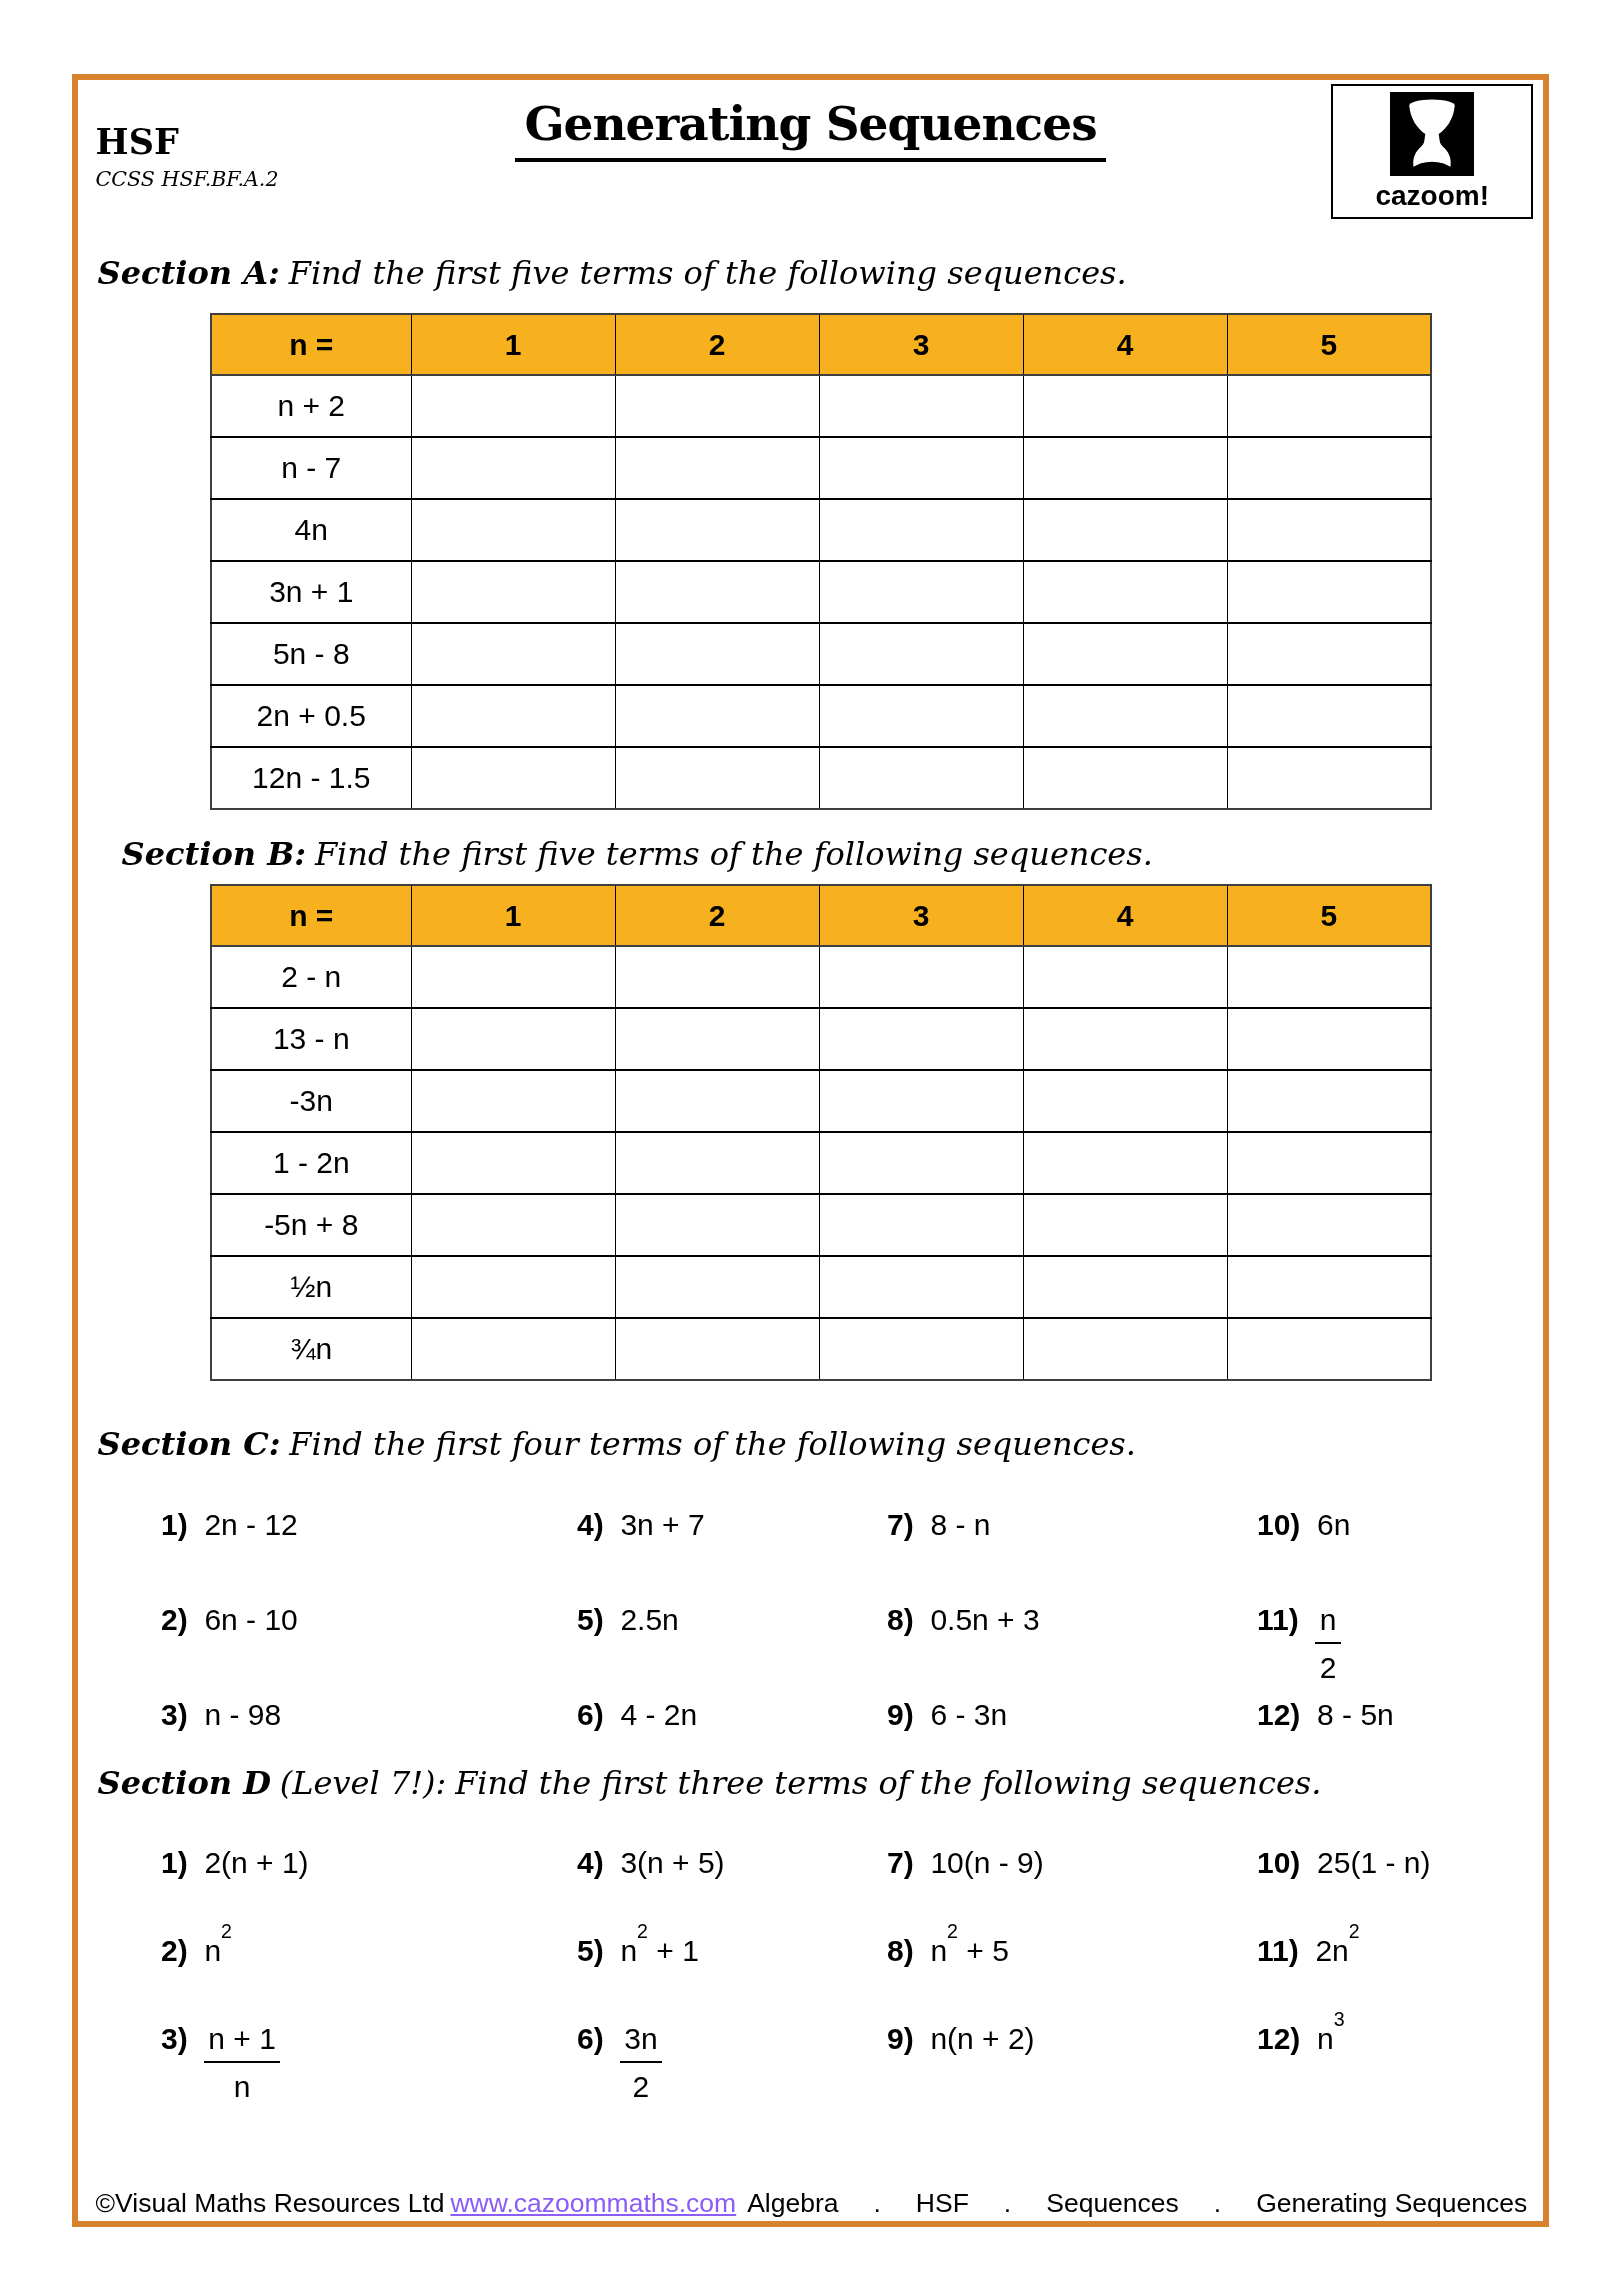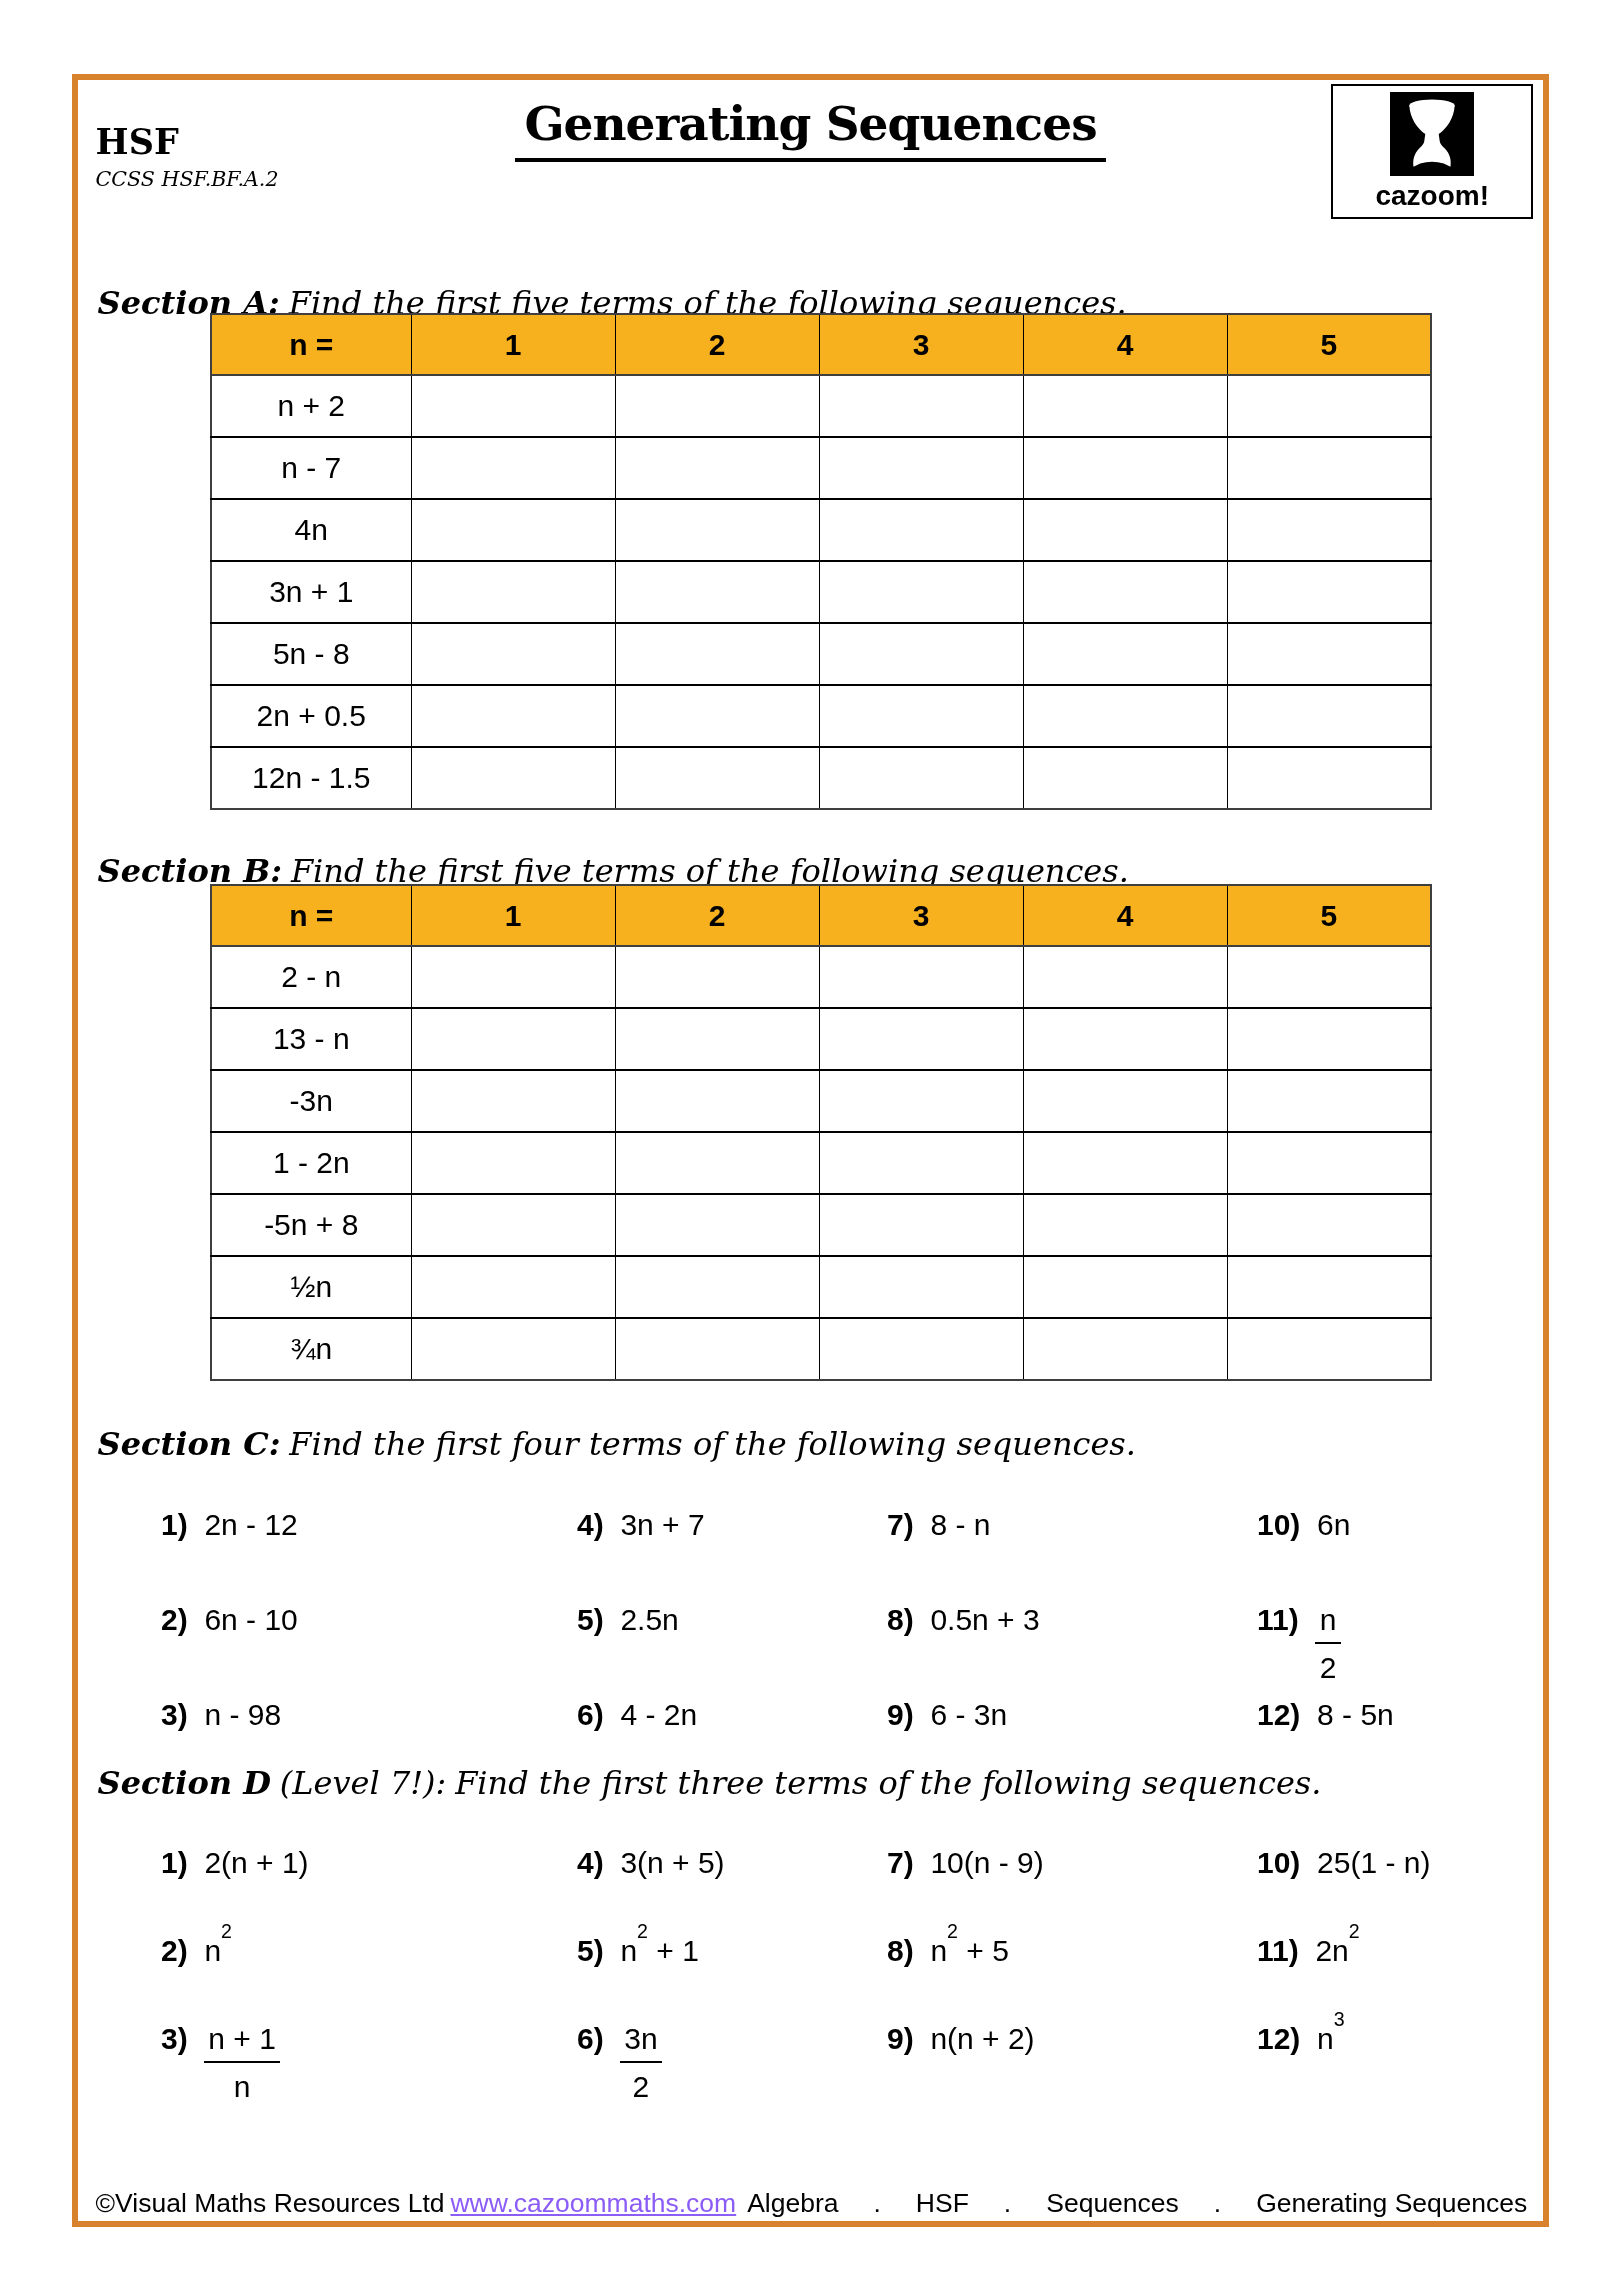--- a/index.html
+++ b/index.html
@@ -100,21 +100,21 @@
 
   <div class="logo-box">
     <svg class="logo-drum" viewBox="0 0 100 100">
       <rect x="0" y="0" width="100" height="100" fill="#000"></rect>
       <ellipse cx="50" cy="16" rx="27" ry="7" fill="#fff"></ellipse>
       <path fill="#fff" d="M23 16 C24 32 33 44 42 50 L41 57 C41 61 38 64 35 67 C28 74 27 82 28 89 L36 85 Q50 81 64 85 L72 89 C73 82 72 74 65 67 C62 64 59 61 59 57 L58 50 C67 44 76 32 77 16 C68 21 32 21 23 16 Z"></path>
     </svg>
     <span class="logo-text">cazoom!</span>
   </div>
 
-  <div class="sec-heading" style="top:174px;margin-top:30px;">
+  <div class="sec-heading" style="top:174px;">
     <span class="sec-label">Section A:</span><span class="sec-instruction">Find the first five terms of the following sequences.</span>
   </div>
 
   <table class="seq" style="top:233px;">
     <colgroup>
         <col style="width:200px">
         <col>
         <col>
         <col>
         <col>
@@ -183,21 +183,21 @@
           <td>12n - 1.5</td>
           <td></td>
           <td></td>
           <td></td>
           <td></td>
           <td></td>
         </tr>
     </tbody>
   </table>
 
-  <div class="sec-heading" style="top:772px;">
+  <div class="sec-heading" style="top:755px;margin-left:24px;">
     <span class="sec-label">Section B:</span><span class="sec-instruction">Find the first five terms of the following sequences.</span>
   </div>
 
   <table class="seq" style="top:804px;">
     <colgroup>
         <col style="width:200px">
         <col>
         <col>
         <col>
         <col>

